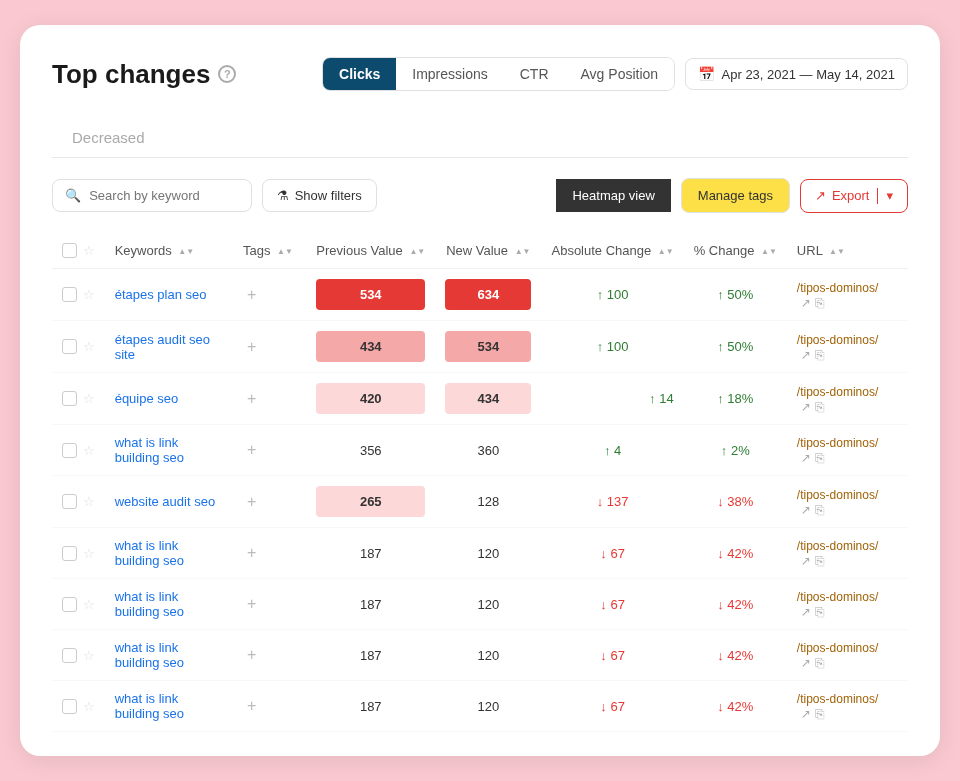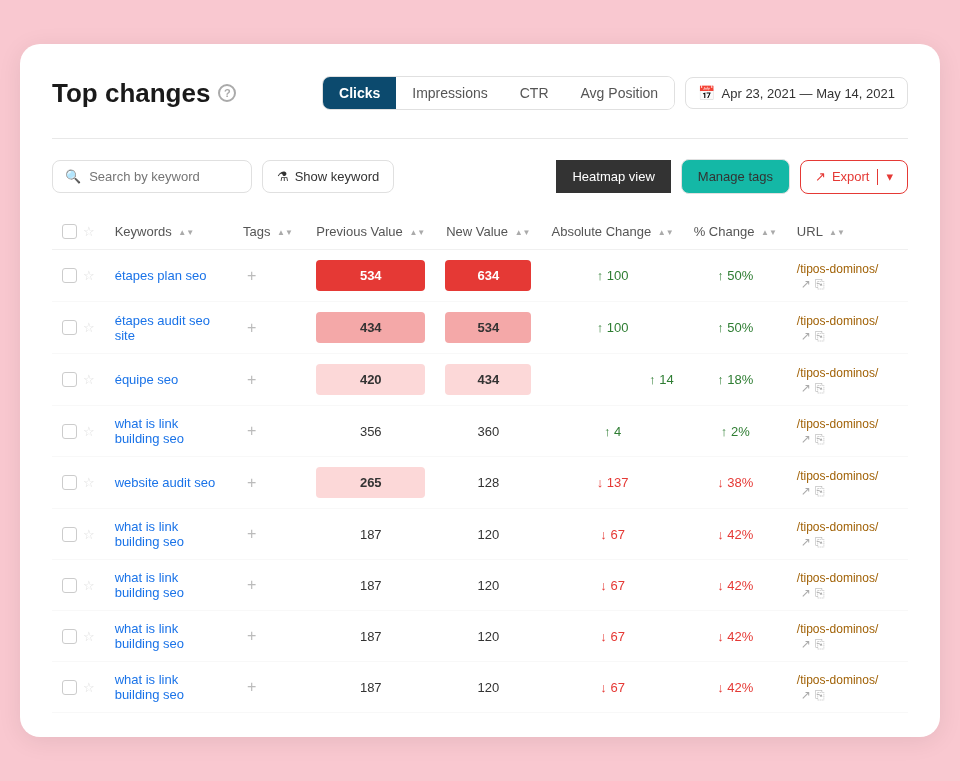--- a/index.html
+++ b/index.html
@@ -156,21 +156,21 @@
       background: #333;
       color: #fff;
       border: none;
       border-radius: 0;
       padding: 9px 16px;
       font-size: 13px;
       font-weight: 500;
       cursor: pointer;
     }
     .manage-tags-btn {
-      background: #14b8a6;
+      background: #fde047;
       color: #333;
       border: 1px solid #e0e0e0;
       border-radius: 8px;
       padding: 9px 16px;
       font-size: 13px;
       cursor: pointer;
     }
     .export-btn {
       display: flex;
       align-items: center;
@@ -301,31 +301,32 @@
         <button class="metric-tab">Avg Position</button>
       </div>
       <div class="date-range">
         <span class="calendar-icon">📅</span>
         <span>Apr 23, 2021 — May 14, 2021</span>
       </div>
     </div>
   </div>
 
   <div class="tabs-row">
+    <div class="tab-item">Decreased</div>
   </div>
 
   <div class="toolbar">
     <div class="toolbar-left">
       <div class="search-box">
         <span class="search-icon">🔍</span>
         <input class="search-input" type="text" placeholder="Search by keyword" style="">
       </div>
       <button class="filter-btn">
         <span>⚗</span>
-        <span>Show keyword</span>
+        <span>Show filters</span>
       </button>
     </div>
     <div class="toolbar-right">
       <button class="heatmap-btn">Heatmap view</button>
       <button class="manage-tags-btn">Manage tags</button>
       <button class="export-btn">
         <span>↗</span>
         <span>Export</span>
         <div class="export-divider"></div>
         <span>▾</span>

